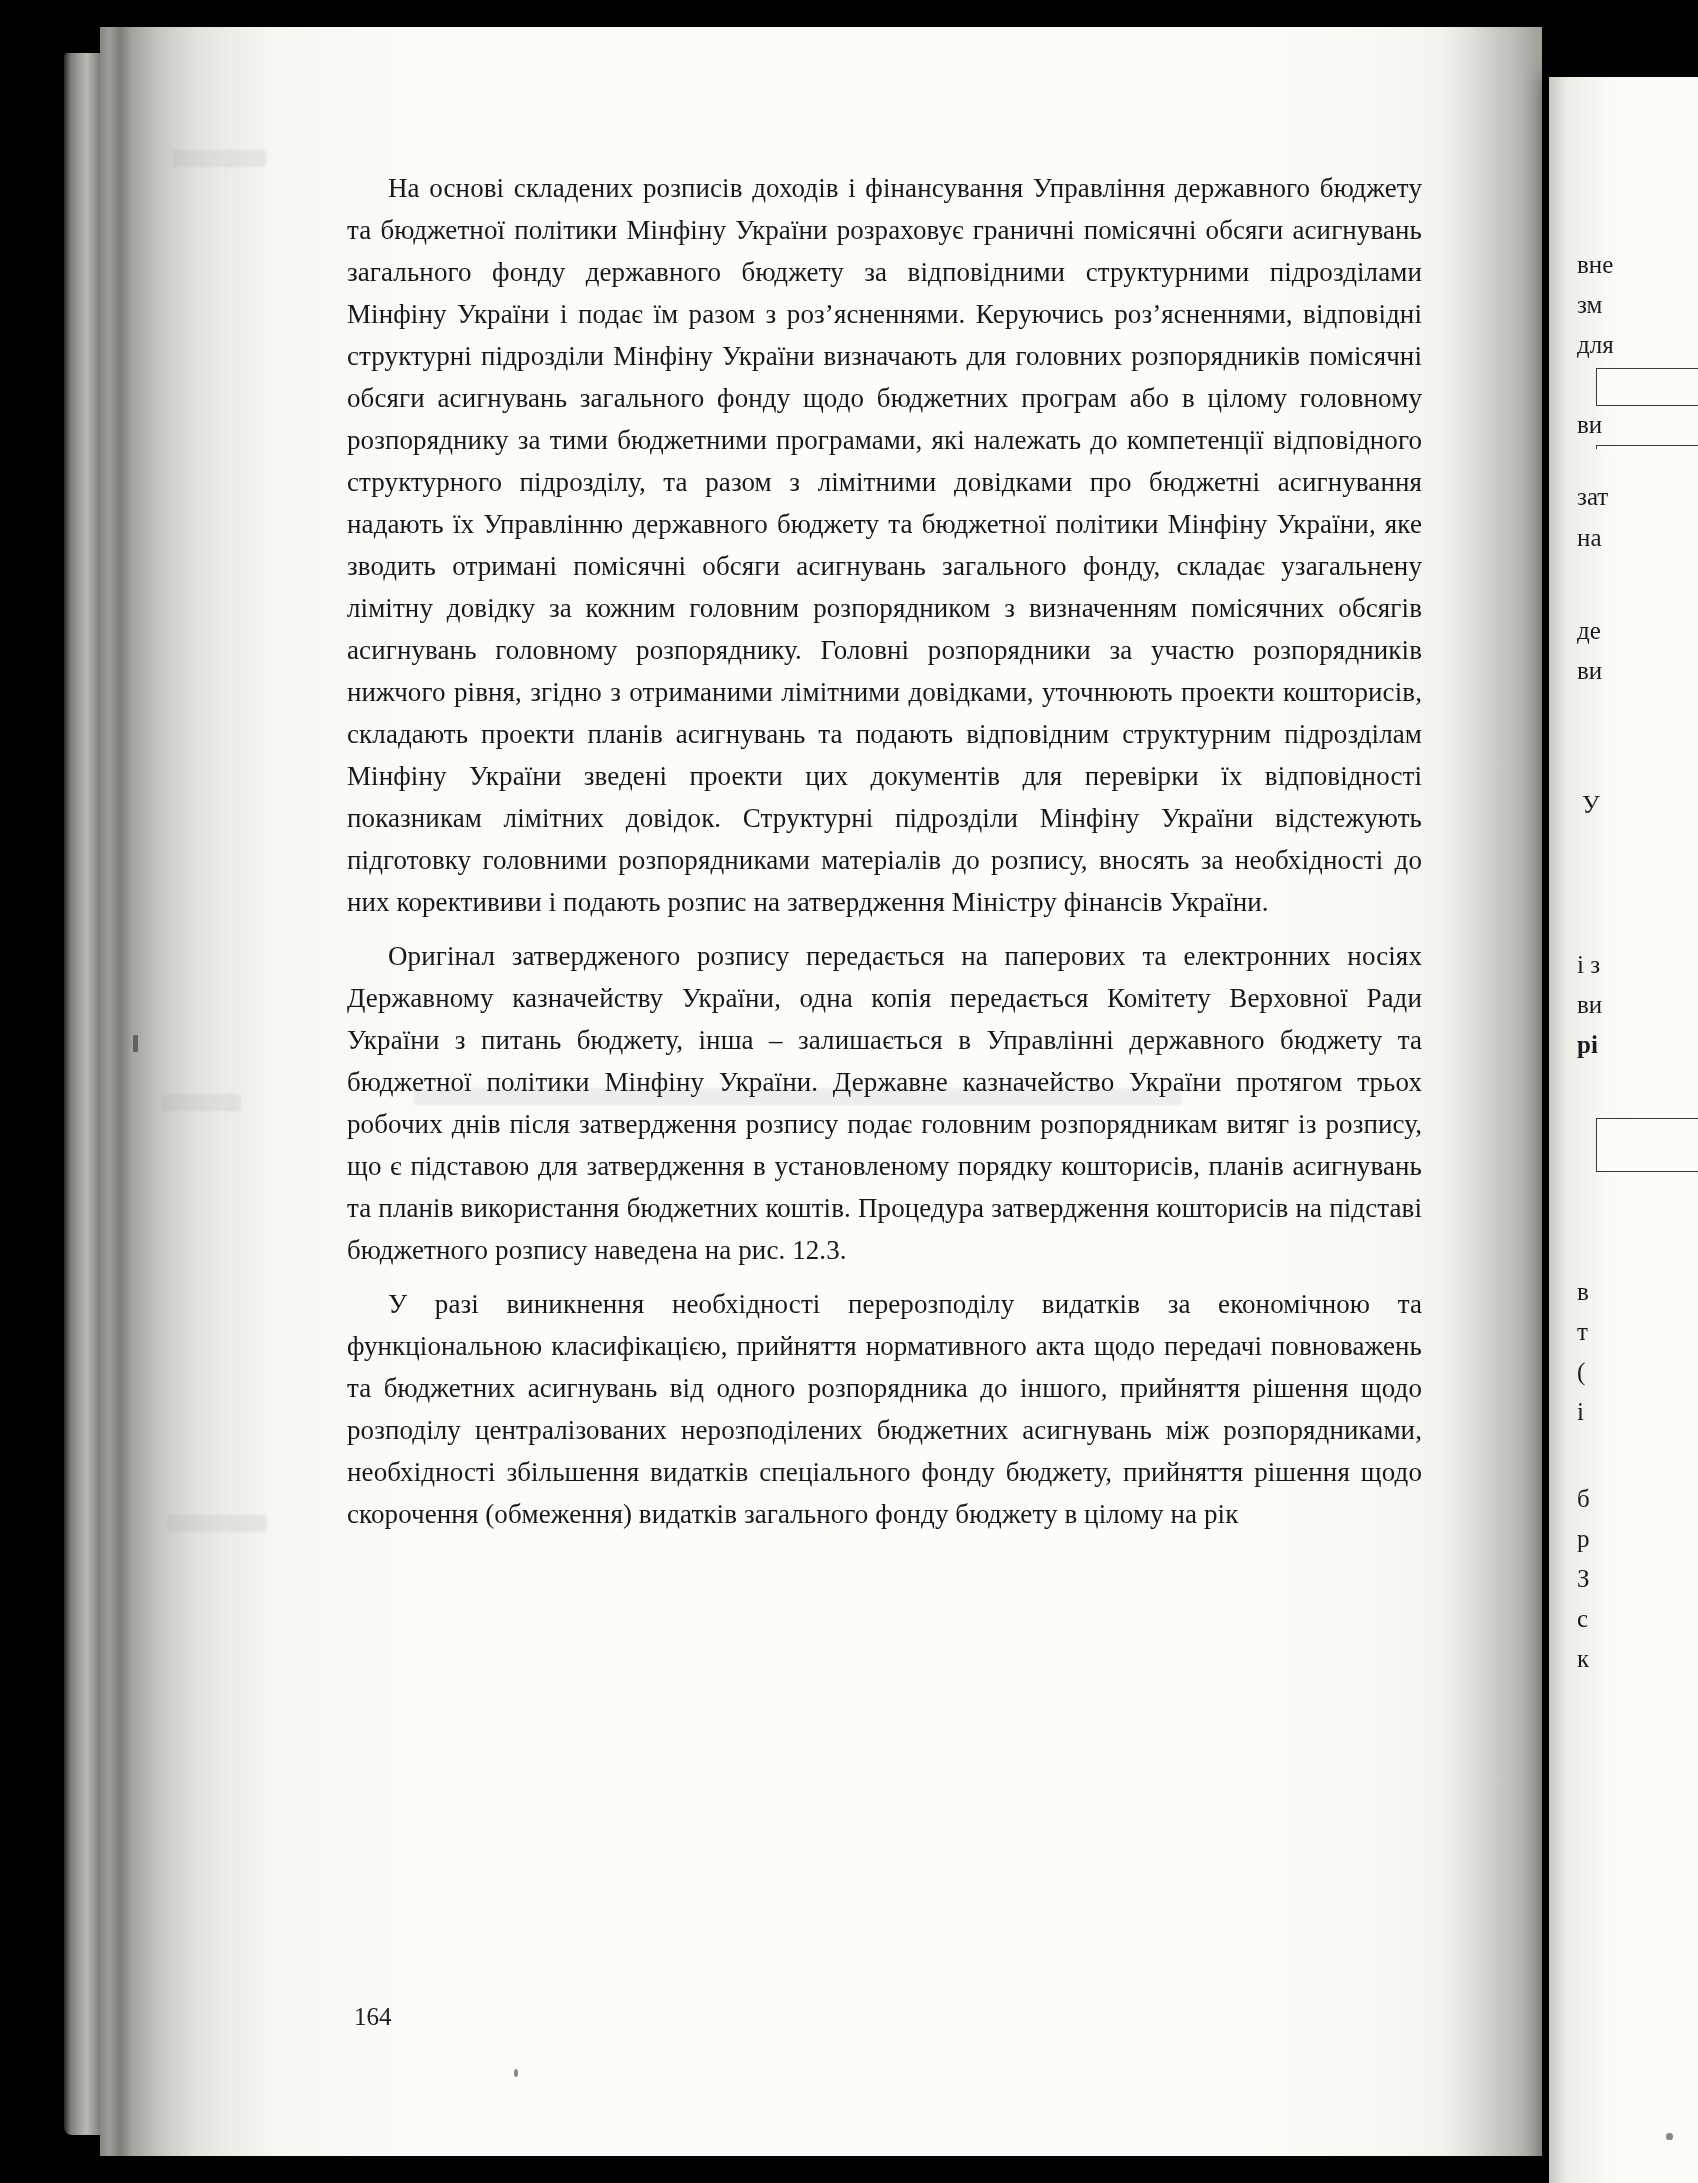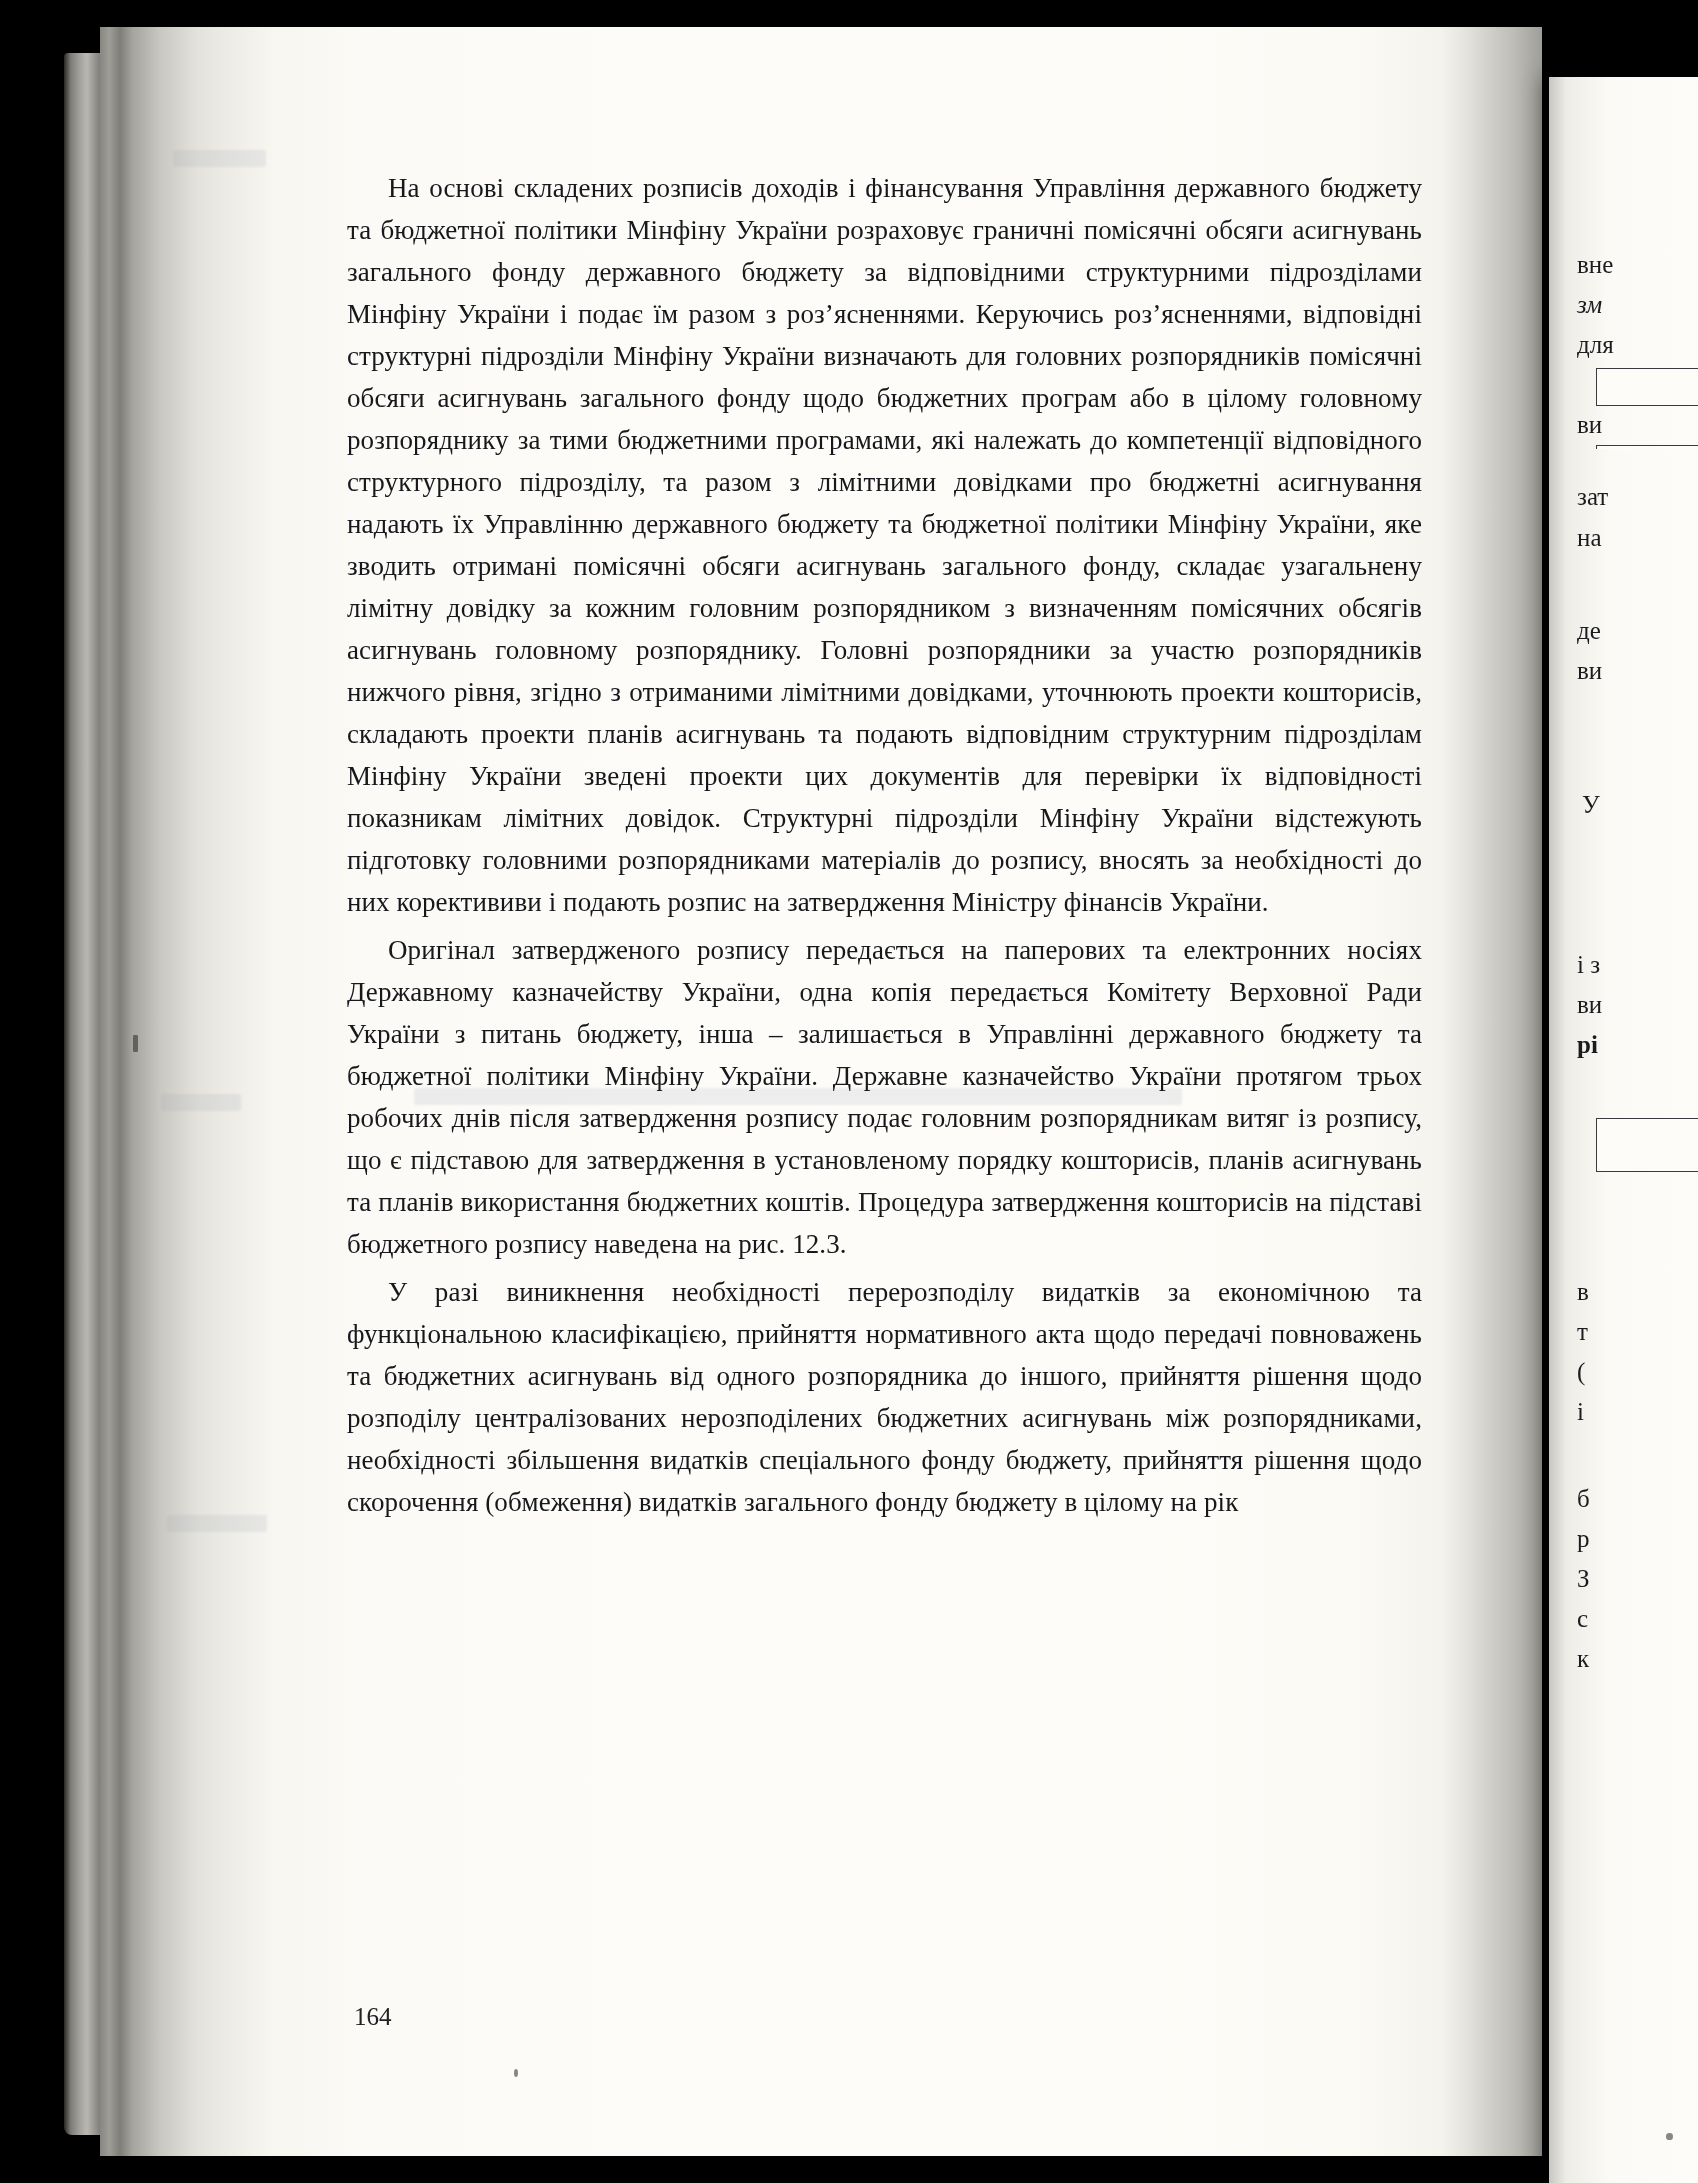--- a/index.html
+++ b/index.html
@@ -116,21 +116,21 @@
     margin: 0;
     text-align: justify;
     text-justify: inter-word;
     font-size: 27px;
     line-height: 42px;
     color: #17181c;
     letter-spacing: 0.1px;
     text-indent: 41px;
     font-family: "Liberation Serif", serif;
   }
-  .para + .para { margin-top: 6px; }
+  .para + .para { margin-top: 12px; }
 
   .page-number {
     position: absolute;
     left: 246px;
     top: 1976px;
     font-size: 25px;
     color: #202125;
     font-family: "Liberation Serif", serif;
     margin-left: 8px;
   }
@@ -178,21 +178,21 @@
     </div>
 
     <div class="page-number">164</div>
 
     <div class="speck" style="left:414px; top:2042px; width:4px; height:8px;"></div>
     <div class="speck" style="left:33px; top:1008px; width:4.7px; height:17.4px; border-radius:1.3px;"></div>
   </div>
 
   <div class="page-right">
     <div class="rp-line" style="left:28px; top:168px;">вне</div>
-    <div class="rp-line" style="left:28px; top:208px;font-style:italic;">зм</div>
+    <div class="rp-line" style="left:28px; top:208px;">зм</div>
     <div class="rp-line" style="left:28px; top:248px;text-align:right;">для</div>
     <div class="rp-box" style="left:47px; top:291px; width:103px; height:36px;"></div>
     <div class="rp-line" style="left:28px; top:328px;">ви</div>
     <div class="rp-box" style="left:47px; top:368px; width:103px; height:2.7px; border-width:1.3px 1.3px 0 1.3px;"></div>
     <div class="rp-line" style="left:28px; top:400px;">зат</div>
     <div class="rp-line" style="left:28px; top:441px;">на</div>
     <div class="rp-line" style="left:28px; top:534px;">де</div>
     <div class="rp-line" style="left:28px; top:574px;">ви</div>
     <div class="rp-line" style="left:33px; top:708px;">У</div>
     <div class="rp-line" style="left:28px; top:868px;">і з</div>

